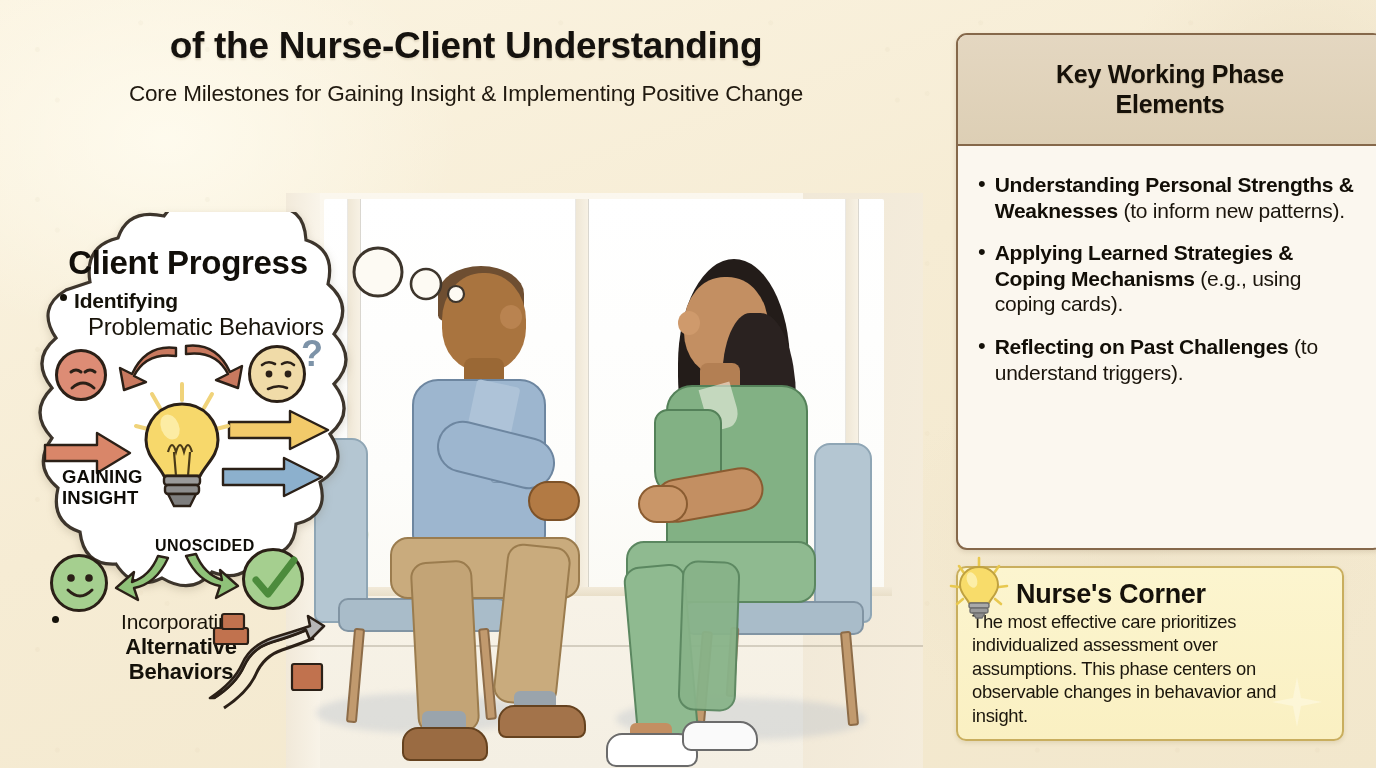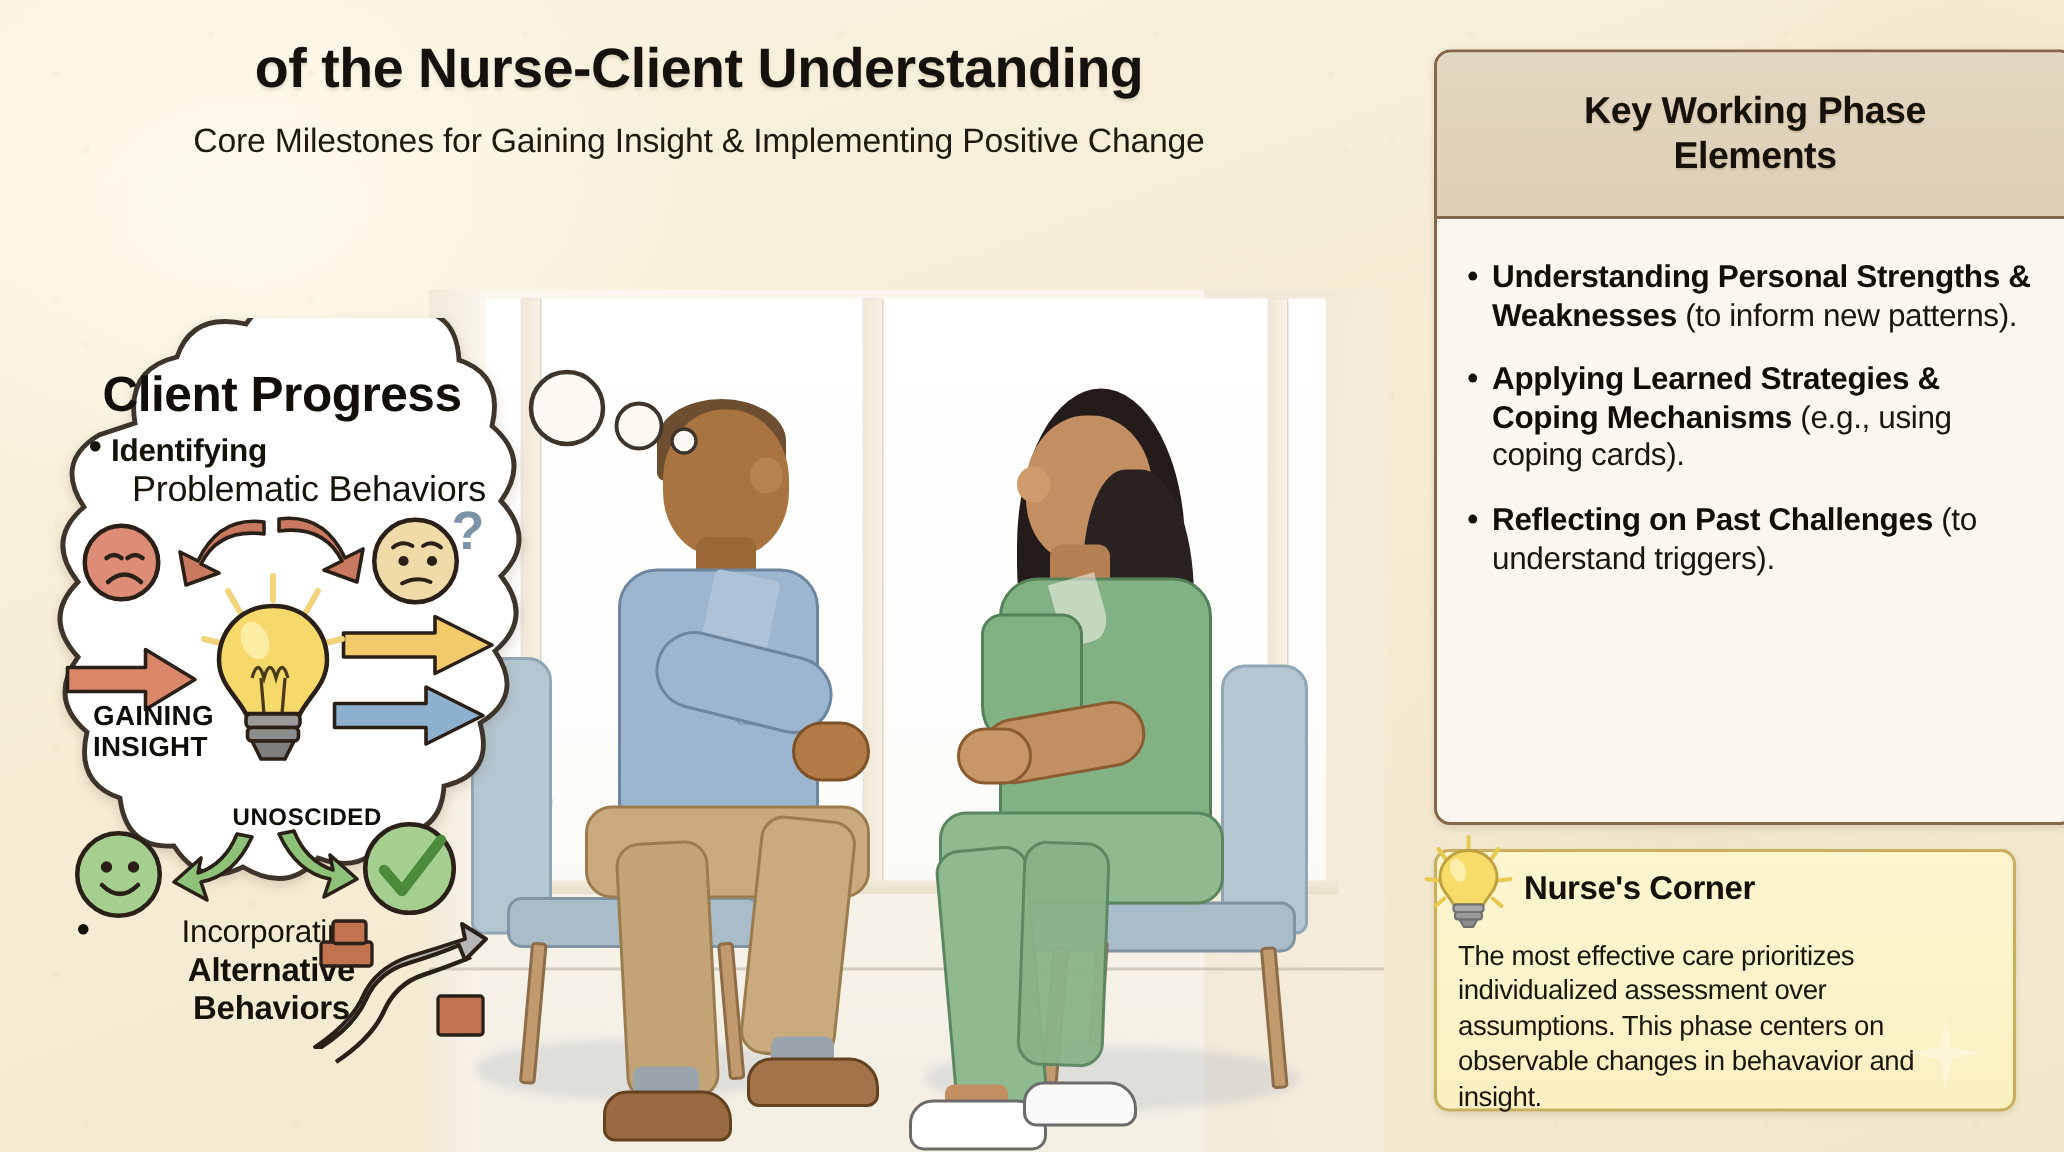--- a/index.html
+++ b/index.html
@@ -132,21 +132,21 @@
   .kv .txt{ font-size:21px; line-height:1.22; color:#1b150c; letter-spacing:-.25px;}
   .kv .txt b{ font-weight:bold; color:#120e07;}
 
   
   .nurse-card{
     position:absolute; left:956px; top:566px; width:388px; height:175px;
     background:linear-gradient(180deg,#fcf5cf,#faf0c2);
     border:2px solid #c9ae5e; border-radius:10px;
     box-shadow:0 2px 4px rgba(130,110,50,.16); z-index:7;
   }
-  .nurse-head{ margin:11px 0 20px 58px; font-size:22px; font-weight:bold; color:#15110a; letter-spacing:-.3px;}
+  .nurse-head{ margin:11px 0 0 58px; font-size:27px; font-weight:bold; color:#15110a; letter-spacing:-.3px;}
   .nurse-body{ margin:0 16px 0 14px; font-size:18.4px; line-height:1.27; color:#1b160c; letter-spacing:-.3px;}
   .bulb-ico{ position:absolute; left:-12px; top:-14px; width:66px; height:66px; z-index:9;}
 
   .sparkle{ position:absolute; right:18px; bottom:10px; width:54px; height:54px; opacity:.5; z-index:1;}
 </style>
 </head>
 <body>
 
 <div id="page">
 

